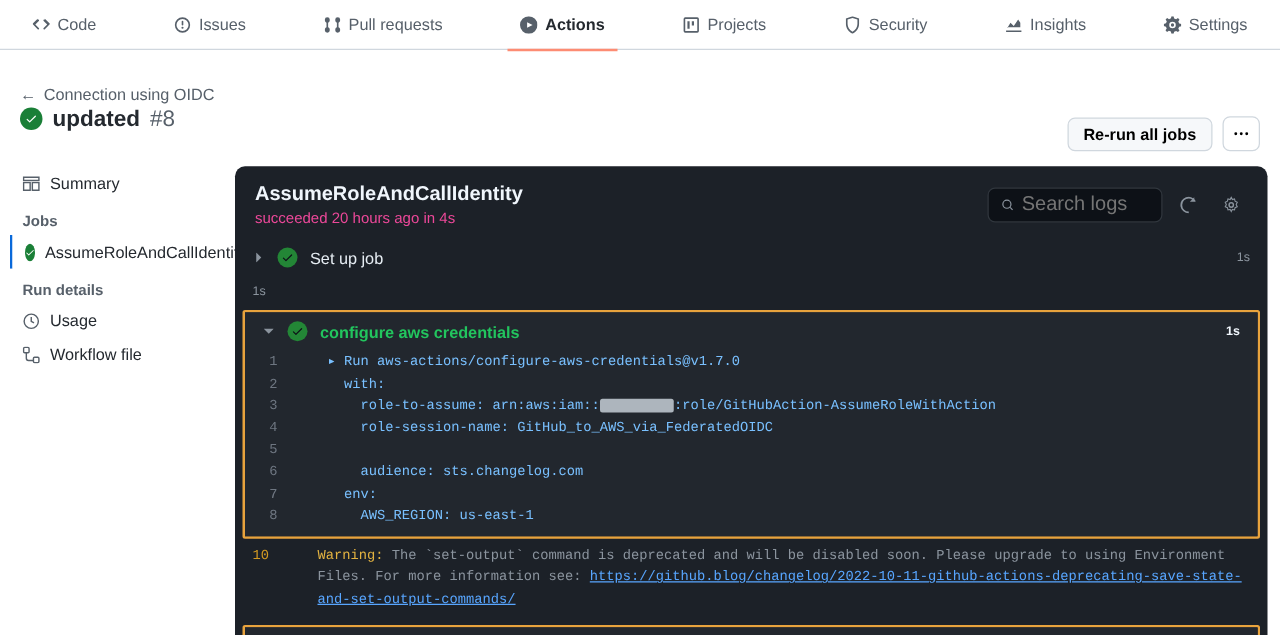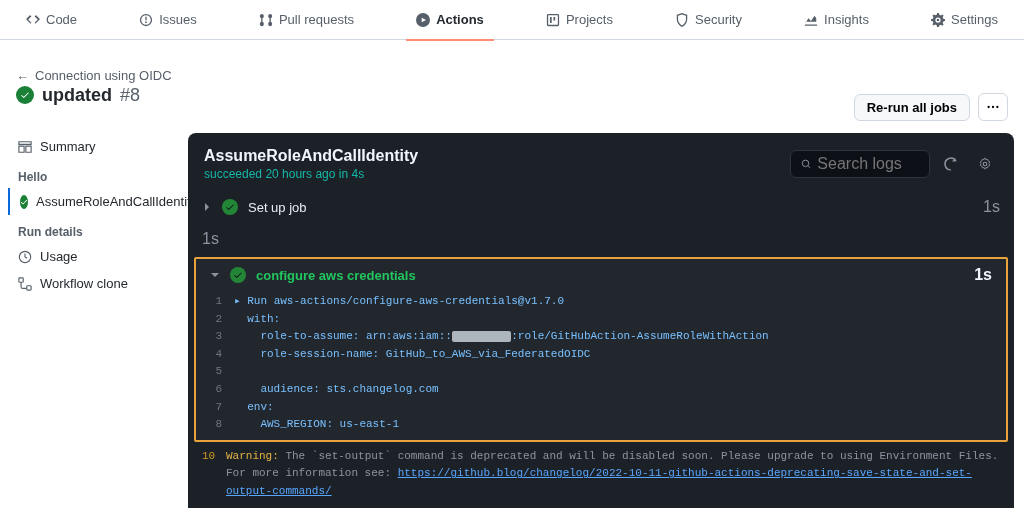--- a/index.html
+++ b/index.html
@@ -32,44 +32,44 @@
   .side-link svg { fill:#57606a; }
   .side-heading { font-size:12px; font-weight:600; color:#57606a; padding:10px 10px 4px; }
   .job-item { display:flex; align-items:center; gap:8px; padding:6px 10px; font-size:13px; border-left:2px solid #0969da; background:#ddf4ff00; border-radius:0 6px 6px 0; cursor:pointer; }
   .job-item .mini-check { width:14px; height:14px; border-radius:50%; background:#1a7f37; display:flex; align-items:center; justify-content:center; }
   .job-item .mini-check svg { fill:#fff; }
 
   .main { flex:1; padding:0 10px 20px 0; }
   .log-panel { background:#1c2128; border-radius:8px; color:#c9d1d9; overflow:hidden; }
   .log-head { display:flex; align-items:center; justify-content:space-between; padding:14px 16px 10px; }
   .log-title { font-size:16px; font-weight:600; color:#f0f6fc; }
-  .log-sub { font-size:12px; color:#14b8a6; margin-top:2px; }
+  .log-sub { font-size:12px; color:#ec4899; margin-top:2px; }
   .log-tools { display:flex; align-items:center; gap:8px; }
   .search-wrap { display:flex; align-items:center; gap:6px; background:#0d1117; border:1px solid #30363d; border-radius:6px; padding:4px 10px; width:140px; }
   .search-wrap input { background:transparent; border:none; outline:none; color:#c9d1d9; font-size:16px; width:100%; }
   .icon-btn { width:26px; height:26px; display:flex; align-items:center; justify-content:center; cursor:pointer; border-radius:5px; }
   .icon-btn svg { fill:#8b949e; }
 
   .step-row { display:flex; align-items:center; justify-content:space-between; padding:7px 14px; font-size:13px; color:#e6edf3; cursor:pointer; }
   .step-row .left { display:flex; align-items:center; gap:10px; }
   .chev { width:10px; display:flex; justify-content:center; }
   .chev svg { fill:#8b949e; }
   .step-check { width:16px; height:16px; border-radius:50%; background:#238636; display:flex; align-items:center; justify-content:center; }
   .step-check svg { fill:#0d1117; }
-  .step-time { font-size:16px; color:#8b949e; }
+  .step-time { font-size:10px; color:#8b949e; }
 
   .step-expanded { background:#22272e; }
   .step-expanded .step-row { background:#22272e; }
   .step-expanded .step-row .step-name { color:#22c55e; font-weight:600; }
   .step-expanded .step-time { color:#f0f6fc; font-weight:600; }
 
   .log-lines { font-family: SFMono-Regular, Consolas, "Liberation Mono", Menlo, monospace; font-size:11px; padding:2px 0 6px; }
   .log-line { display:flex; padding:0 14px; line-height:1.6; }
   .ln { width:24px; text-align:right; color:#6e7681; flex-shrink:0; padding-right:12px; user-select:none; }
-  .lt { white-space:pre; color:#8b949e; }
+  .lt { white-space:pre; color:#8b949e;margin-left:28px; }
   .lt-cmd { color:#79c0ff; }
   .warn-ln { color:#d29922; }
   .warn-prefix { color:#e3b341; }
   .log-line a { color:#58a6ff; text-decoration:underline; }
 
   .highlight-box { position:relative; border:2px solid #e8a33d; border-radius:2px; margin:2px 6px; }
   .censor { display:inline-block; background:#adb5bd; color:transparent; border-radius:2px; vertical-align:middle; line-height:1; }
 
   .header-right { display:flex; align-items:center; gap:8px;margin-top:41px; }
 </style>
@@ -176,21 +176,21 @@
 
 <div class="body-row">
 
   <div class="sidebar">
     <div class="side-link">
       <svg width="14" height="14" viewBox="0 0 16 16">
           <path d="M1 2h14v3H1V2zm0 5h6v7H1V7zm8 0h6v7H9V7z" fill="none" stroke="#57606a" stroke-width="1.3"></path>
         </svg>
       <span>Summary</span>
     </div>
-    <div class="side-heading">Hello</div>
+    <div class="side-heading">Jobs</div>
     <div class="job-item">
       <div class="mini-check">
           <svg width="8" height="8" viewBox="0 0 16 16">
             <path d="M13.78 4.22a.75.75 0 010 1.06l-7.25 7.25a.75.75 0 01-1.06 0L2.22 9.28a.75.75 0 011.06-1.06L6 10.94l6.72-6.72a.75.75 0 011.06 0z"></path>
           </svg>
         </div>
       <span>AssumeRoleAndCallIdentity</span>
     </div>
     <div class="side-heading">Run details</div>
     <div class="side-link">
@@ -199,21 +199,21 @@
           <path d="M8 4v4l2.5 1.5" fill="none" stroke="#57606a" stroke-width="1.3"></path>
         </svg>
       <span>Usage</span>
     </div>
     <div class="side-link">
       <svg width="14" height="14" viewBox="0 0 16 16">
           <rect x="1" y="1" width="5" height="5" rx="1" fill="none" stroke="#57606a" stroke-width="1.3"></rect>
           <rect x="10" y="10" width="5" height="5" rx="1" fill="none" stroke="#57606a" stroke-width="1.3"></rect>
           <path d="M3.5 6v5a2 2 0 002 2H10" fill="none" stroke="#57606a" stroke-width="1.3"></path>
         </svg>
-      <span>Workflow clone</span>
+      <span>Workflow file</span>
     </div>
   </div>
 
   <div class="main">
     <div class="log-panel">
       <div class="log-head">
         <div>
           <div class="log-title">AssumeRoleAndCallIdentity</div>
           <div class="log-sub"><span>succeeded </span><span>20 hours ago</span><span> in 4s</span></div>
         </div>

